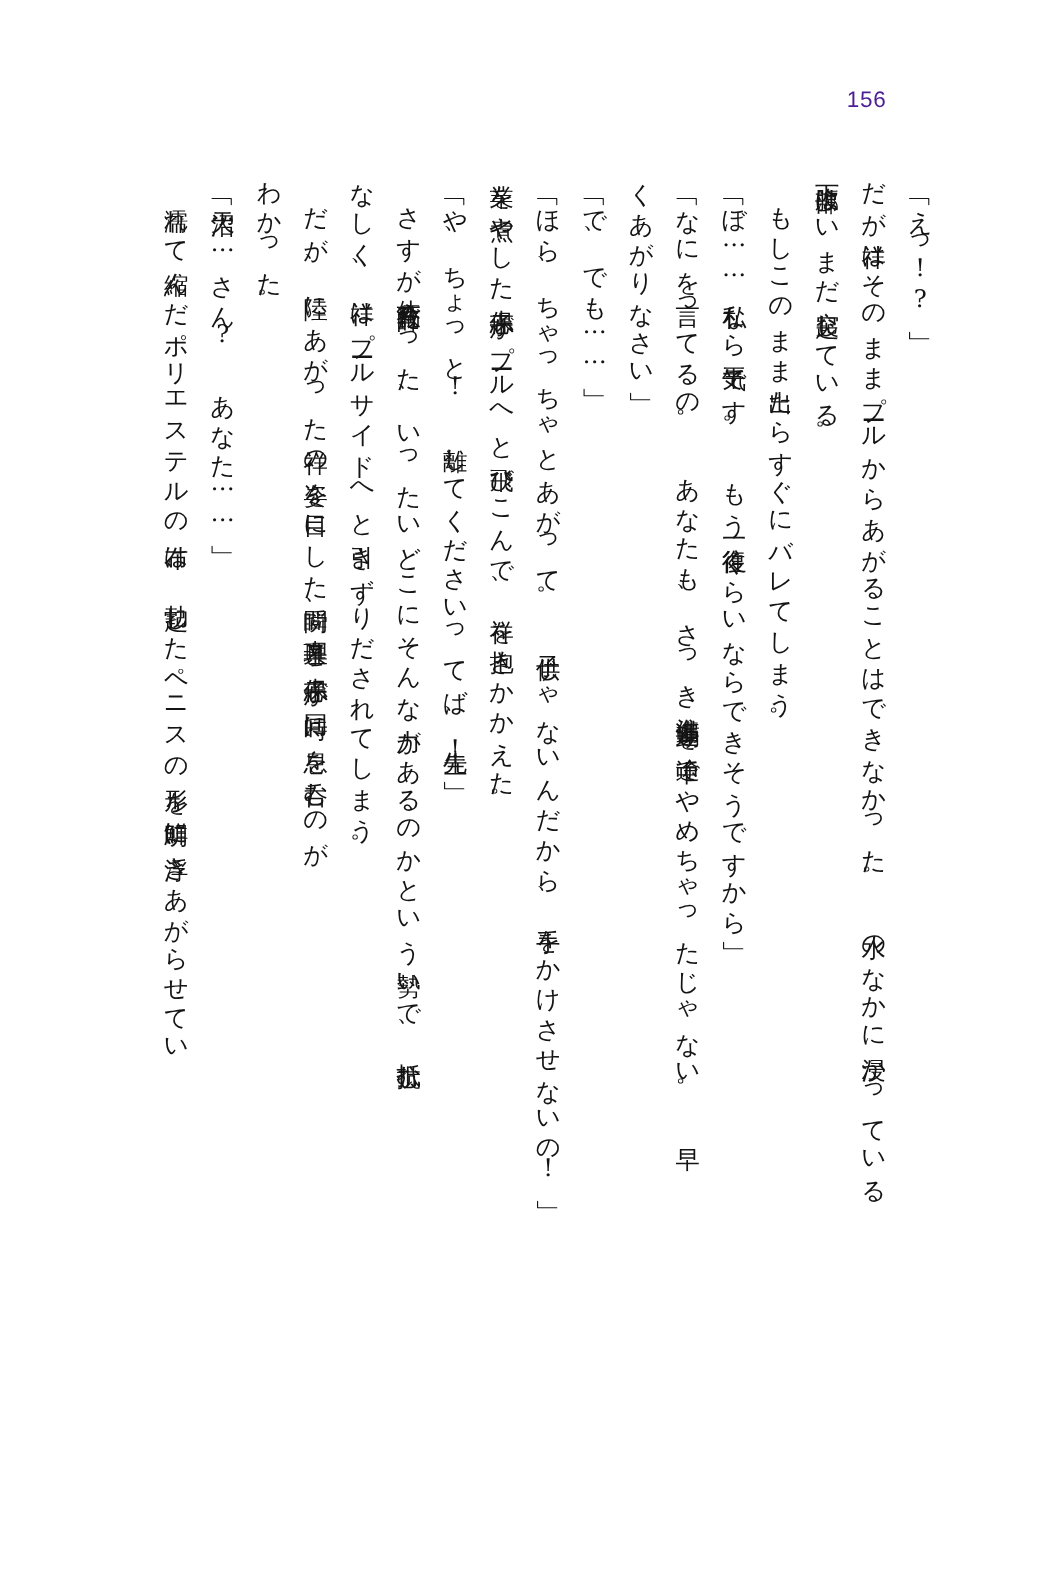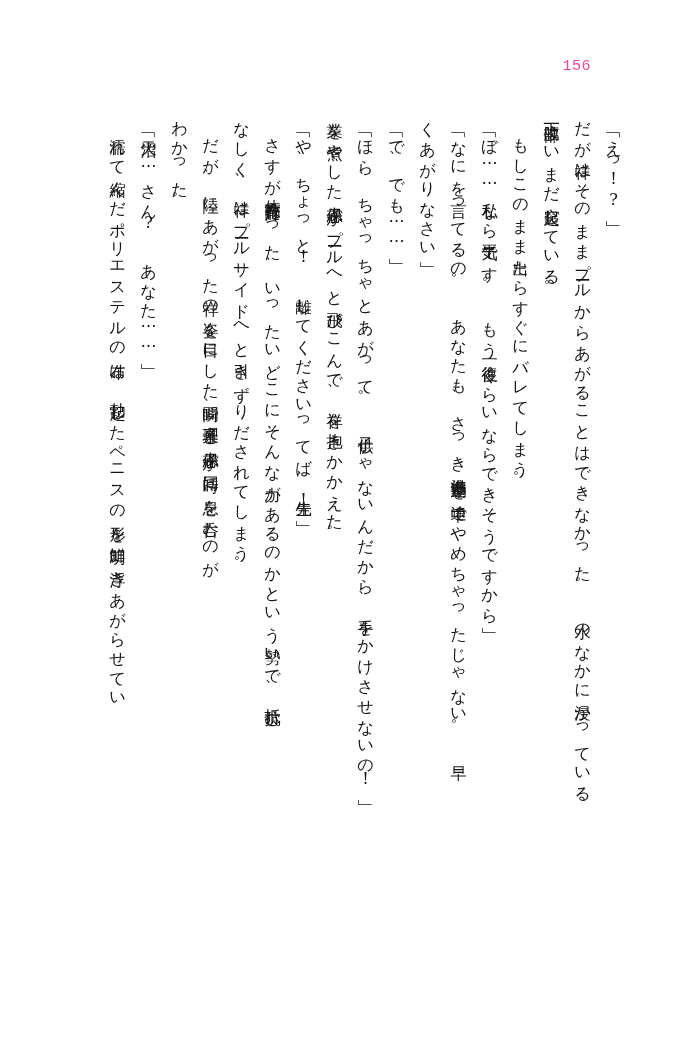--- a/index.html
+++ b/index.html
@@ -15,22 +15,22 @@
     overflow: hidden;
     font-family: "DejaVu Serif", "Liberation Serif", serif;
     color: #111111;
   }
   .page-number {
     position: absolute;
     top: 58px;
     right: 104px;
     font-size: 15px;
     letter-spacing: 0.5px;
-    color: #ec4899;
-    font-family: Liberation Mono, monospace;
+    color: #4c1d95;
+    font-family: Liberation Sans, sans-serif;
   }
   .text-block {
     position: absolute;
     top: 110px;
     left: 58px;
     right: 66px;
     height: 855px;
     display: flex;
     flex-direction: row-reverse;
     justify-content: flex-start;

